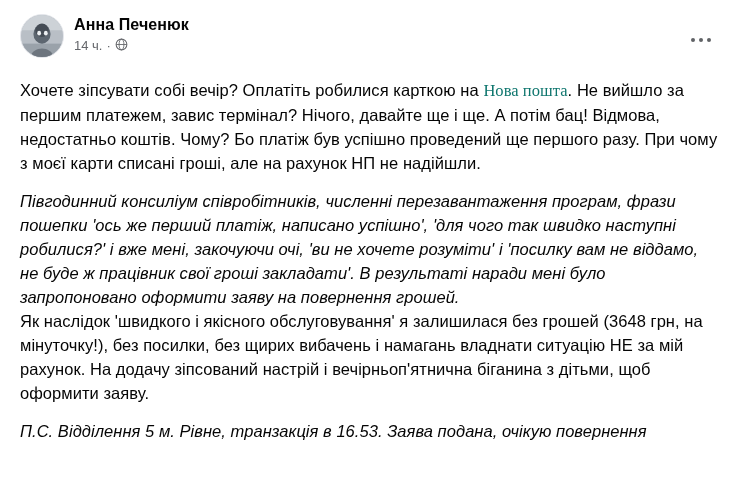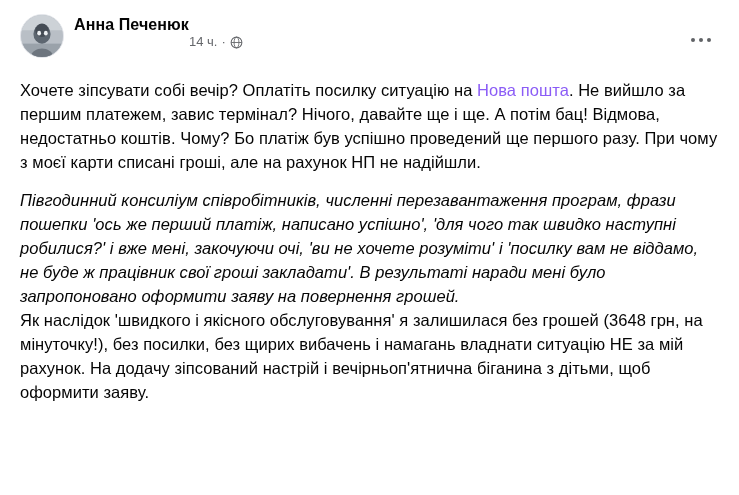--- a/index.html
+++ b/index.html
@@ -41,34 +41,33 @@
   }
   .avatar svg {
     display: block;
     width: 100%;
     height: 100%;
   }
   .header-text {
     margin-left: 10px;
     padding-top: 1px;
     display: flex;
-    flex-direction: row;
+    flex-direction: column;
     justify-content: center;
   }
   .author-name {
     font-size: 16px;
     font-weight: bold;
     color: #050505;
     line-height: 20px;
     letter-spacing: 0.1px;
   }
   .meta-row {
     display: flex;
-    align-items: center;
-    margin-top: 19px;
+    margin-top: 3px;
     color: #65676b;
     font-size: 13px;
     line-height: 16px;
   }
   .meta-sep {
     margin: 0 4px;
     color: #65676b;
     font-size: 13px;
   }
   .globe-icon {
@@ -108,23 +107,24 @@
     letter-spacing: 0.05px;
   }
   .post-body p {
     margin: 0 0 0 0;
   }
   .para-gap {
     margin-top: 14px !important;
     font-style: italic;
   }
   .link {
-    color: #8b5cf6;
+    color: #0f766e;
     text-decoration: none;
     cursor: pointer;
+    font-family: Liberation Serif, serif;
   }
 </style>
 </head>
 <body>
 
 <div class="post">
 
   <div class="post-header">
 
     <div class="avatar">
@@ -157,23 +157,26 @@
 
     <div class="menu-dots">
       <span></span>
       <span></span>
       <span></span>
     </div>
   </div>
 
   <div class="post-body">
     <p>
-      <span>Хочете зіпсувати собі вечір? Оплатіть посилку ситуацію на </span><a class="link">Нова пошта</a><span>. Не вийшло за першим платежем, завис термінал? Нічого, давайте ще і ще. А потім бац! Відмова, недостатньо коштів. Чому? Бо платіж був успішно проведений ще першого разу. При чому з моєї карти списані гроші, але на рахунок НП не надійшли.</span>
+      <span>Хочете зіпсувати собі вечір? Оплатіть робилися карткою на </span><a class="link">Нова пошта</a><span>. Не вийшло за першим платежем, завис термінал? Нічого, давайте ще і ще. А потім бац! Відмова, недостатньо коштів. Чому? Бо платіж був успішно проведений ще першого разу. При чому з моєї карти списані гроші, але на рахунок НП не надійшли.</span>
     </p>
     <p class="para-gap">
       <span>Півгодинний консиліум співробітників, численні перезавантаження програм, фрази пошепки 'ось же перший платіж, написано успішно', 'для чого так швидко наступні робилися?' і вже мені, закочуючи очі, 'ви не хочете розуміти' і 'посилку вам не віддамо, не буде ж працівник свої гроші закладати'. В результаті наради мені було запропоновано оформити заяву на повернення грошей.</span>
     </p>
     <p>
       <span>Як наслідок 'швидкого і якісного обслуговування' я залишилася без грошей (3648 грн, на мінуточку!), без посилки, без щирих вибачень і намагань владнати ситуацію НЕ за мій рахунок. На додачу зіпсований настрій і вечірньоп'ятнична біганина з дітьми, щоб оформити заяву.</span>
     </p>
+    <p class="para-gap">
+      <span>П.С. Відділення 5 м. Рівне, транзакція в 16.53. Заява подана, очікую повернення</span>
+    </p>
   </div>
 
 </div>
 
 </body></html>

